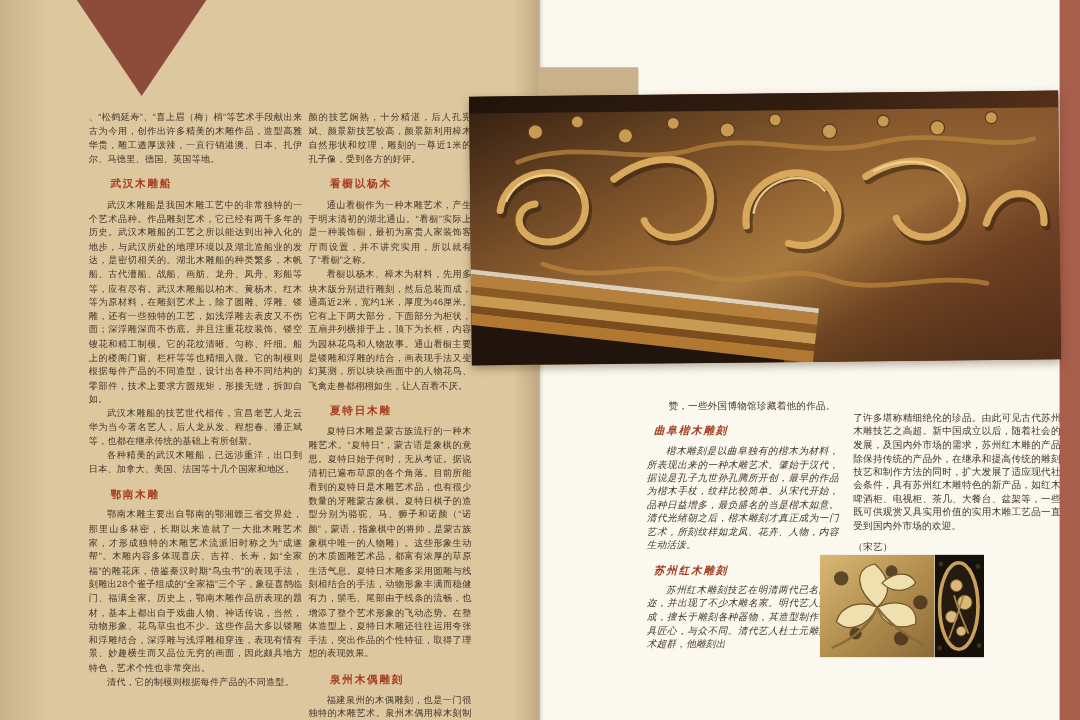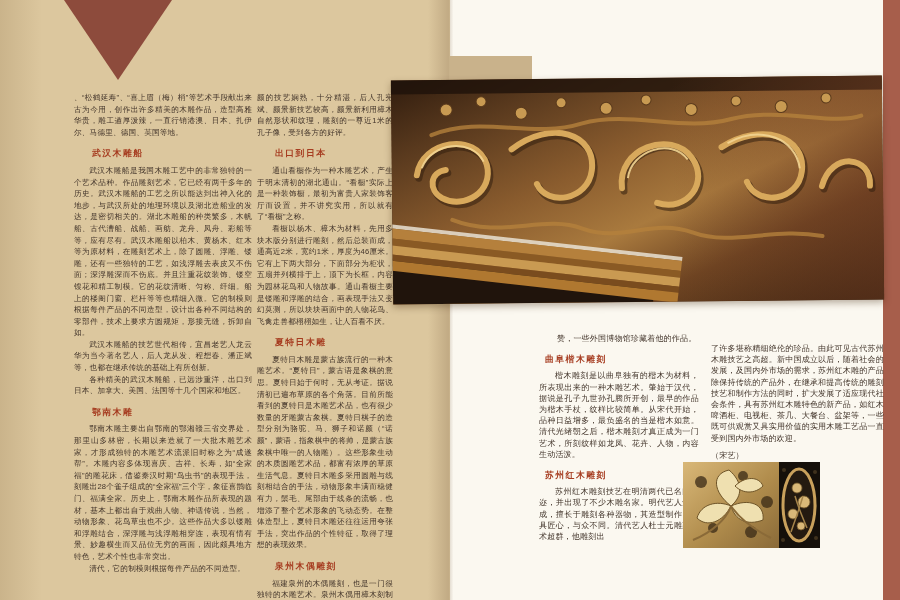--- a/index.html
+++ b/index.html
@@ -13,21 +13,21 @@
     background:linear-gradient(90deg,rgba(100,70,40,0),rgba(100,70,40,.22) 60%,rgba(100,70,40,0) 75%);}
   .pennant{position:absolute;left:64px;top:0;width:110px;height:82px;}
   .pennant .en{fill:#e2d2ae;font-size:11px;letter-spacing:2px;font-weight:bold;}
   .pennant .cn{fill:#e2d2ae;font-size:12px;letter-spacing:2px;}
   .col{position:absolute;color:#42342a;text-align:justify;}
   .lp{font-size:7.6px;line-height:11.6px;letter-spacing:.2px;}
   .rp{font-size:8px;line-height:11.2px;letter-spacing:.2px;margin-left:28px;}
   .para{margin:0;text-indent:2em;}
   .para.noindent{text-indent:0;}
   .heading{color:#a63c20;font-size:8.8px;font-weight:bold;letter-spacing:1.5px;margin:10px 0 5px 18px;}
-  .narrow{margin-left:54px;}
+  .narrow{margin-left:54px;font-style:italic;}
   h4.narrow{margin:10px 0 5px 60px;}
   .col1{left:74px;top:92px;width:178px;}
   .col2{left:257px;top:92px;width:136px;}
   .colA{left:457px;top:333px;width:214px;}
   .colB{left:683px;top:343px;width:173px;}
   .byline{margin:6px 44px 0 0;text-indent:0;text-align:left;color:#42342a;}
   .tan-block{position:absolute;left:450px;top:56px;width:82px;height:34px;background:#c9b28b;}
   .band{position:absolute;left:883px;top:0;width:17px;height:600px;background:#a75e4b;}
   .photo{position:absolute;left:392px;top:78px;width:491px;height:224px;
     transform:rotate(-.6deg);box-shadow:0 3px 7px rgba(60,35,10,.35);overflow:hidden;background:#4a2c16;}
@@ -56,21 +56,21 @@
       <h4 class="heading">武汉木雕船</h4>
       <p class="para">武汉木雕船是我国木雕工艺中的非常独特的一个艺术品种。作品雕刻艺术，它已经有两千多年的历史。武汉木雕船的工艺之所以能达到出神入化的地步，与武汉所处的地理环境以及湖北造船业的发达，是密切相关的。湖北木雕船的种类繁多，木帆船、古代漕船、战船、画舫、龙舟、凤舟、彩船等等，应有尽有。武汉木雕船以柏木、黄杨木、红木等为原材料，在雕刻艺术上，除了圆雕、浮雕、镂雕，还有一些独特的工艺，如浅浮雕去表皮又不伤面；深浮雕深而不伤底。并且注重花纹装饰、镂空锼花和精工制模。它的花纹清晰、匀称、纤细。船上的楼阁门窗、栏杆等等也精细入微。它的制模则根据每件产品的不同造型，设计出各种不同结构的零部件，技术上要求方圆规矩，形接无缝，拆卸自如。</p>
       <p class="para">武汉木雕船的技艺世代相传，宜昌老艺人龙云华为当今著名艺人，后人龙从发、程想春、潘正斌等，也都在继承传统的基础上有所创新。</p>
       <p class="para">各种精美的武汉木雕船，已远涉重洋，出口到日本、加拿大、美国、法国等十几个国家和地区。</p>
       <h4 class="heading">鄂南木雕</h4>
       <p class="para">鄂南木雕主要出自鄂南的鄂湘赣三省交界处，那里山多林密，长期以来造就了一大批木雕艺术家，才形成独特的木雕艺术流派旧时称之为“成遂帮”。木雕内容多体现喜庆、吉祥、长寿，如“全家福”的雕花床，借鉴秦汉时期“鸟虫书”的表现手法，刻雕出28个雀子组成的“全家福”三个字，象征喜鹊临门、福满全家。历史上，鄂南木雕作品所表现的题材，基本上都出自于戏曲人物、神话传说，当然，动物形象、花鸟草虫也不少。这些作品大多以镂雕和浮雕结合，深浮雕与浅浮雕相穿连，表现有情有景、妙趣横生而又品位无穷的画面，因此颇具地方特色，艺术个性也非常突出。</p>
       <p class="para">清代，它的制模则根据每件产品的不同造型。</p>
     </div>
   <div class="col lp col2">
       <p class="para noindent">颜的技艺娴熟，十分精湛，后人孔宪斌、颜景新技艺较高，颜景新利用樟木自然形状和纹理，雕刻的一尊近1米的孔子像，受到各方的好评。</p>
-      <h4 class="heading">出口到日本</h4>
+      <h4 class="heading">看橱以杨木</h4>
       <p class="para">通山看橱作为一种木雕艺术，产生于明末清初的湖北通山。“看橱”实际上是一种装饰橱，最初为富贵人家装饰客厅而设置，并不讲究实用，所以就有了“看橱”之称。</p>
       <p class="para">看橱以杨木、樟木为材料，先用多块木版分别进行雕刻，然后总装而成，通高近2米，宽约1米，厚度为46厘米。它有上下两大部分，下面部分为柜状，五扇并列横排于上，顶下为长框，内容为园林花鸟和人物故事。通山看橱主要是镂雕和浮雕的结合，画表现手法又变幻莫测，所以块块画面中的人物花鸟、飞禽走兽都栩栩如生，让人百看不厌。</p>
       <h4 class="heading">夏特日木雕</h4>
       <p class="para">夏特日木雕是蒙古族流行的一种木雕艺术。“夏特日”，蒙古语是象棋的意思。夏特日始于何时，无从考证。据说清初已遍布草原的各个角落。目前所能看到的夏特日是木雕艺术品，也有很少数量的牙雕蒙古象棋。夏特日棋子的造型分别为骆驼、马、狮子和诺颜（“诺颜”，蒙语，指象棋中的将帅，是蒙古族象棋中唯一的人物雕）。这些形象生动的木质圆雕艺术品，都富有浓厚的草原生活气息。夏特日木雕多采用圆雕与线刻相结合的手法，动物形象丰满而稳健有力，鬃毛、尾部由于线条的流畅，也增添了整个艺术形象的飞动态势。在整体造型上，夏特日木雕还往往运用夸张手法，突出作品的个性特征，取得了理想的表现效果。</p>
       <h4 class="heading">泉州木偶雕刻</h4>
       <p class="para">福建泉州的木偶雕刻，也是一门很独特的木雕艺术。泉州木偶用樟木刻制头坯，经楦胴后盖上胶土，磨光后，彩绘而成。</p>
     </div>
 
   <div class="tan-block"></div>
   <div class="band"></div>

